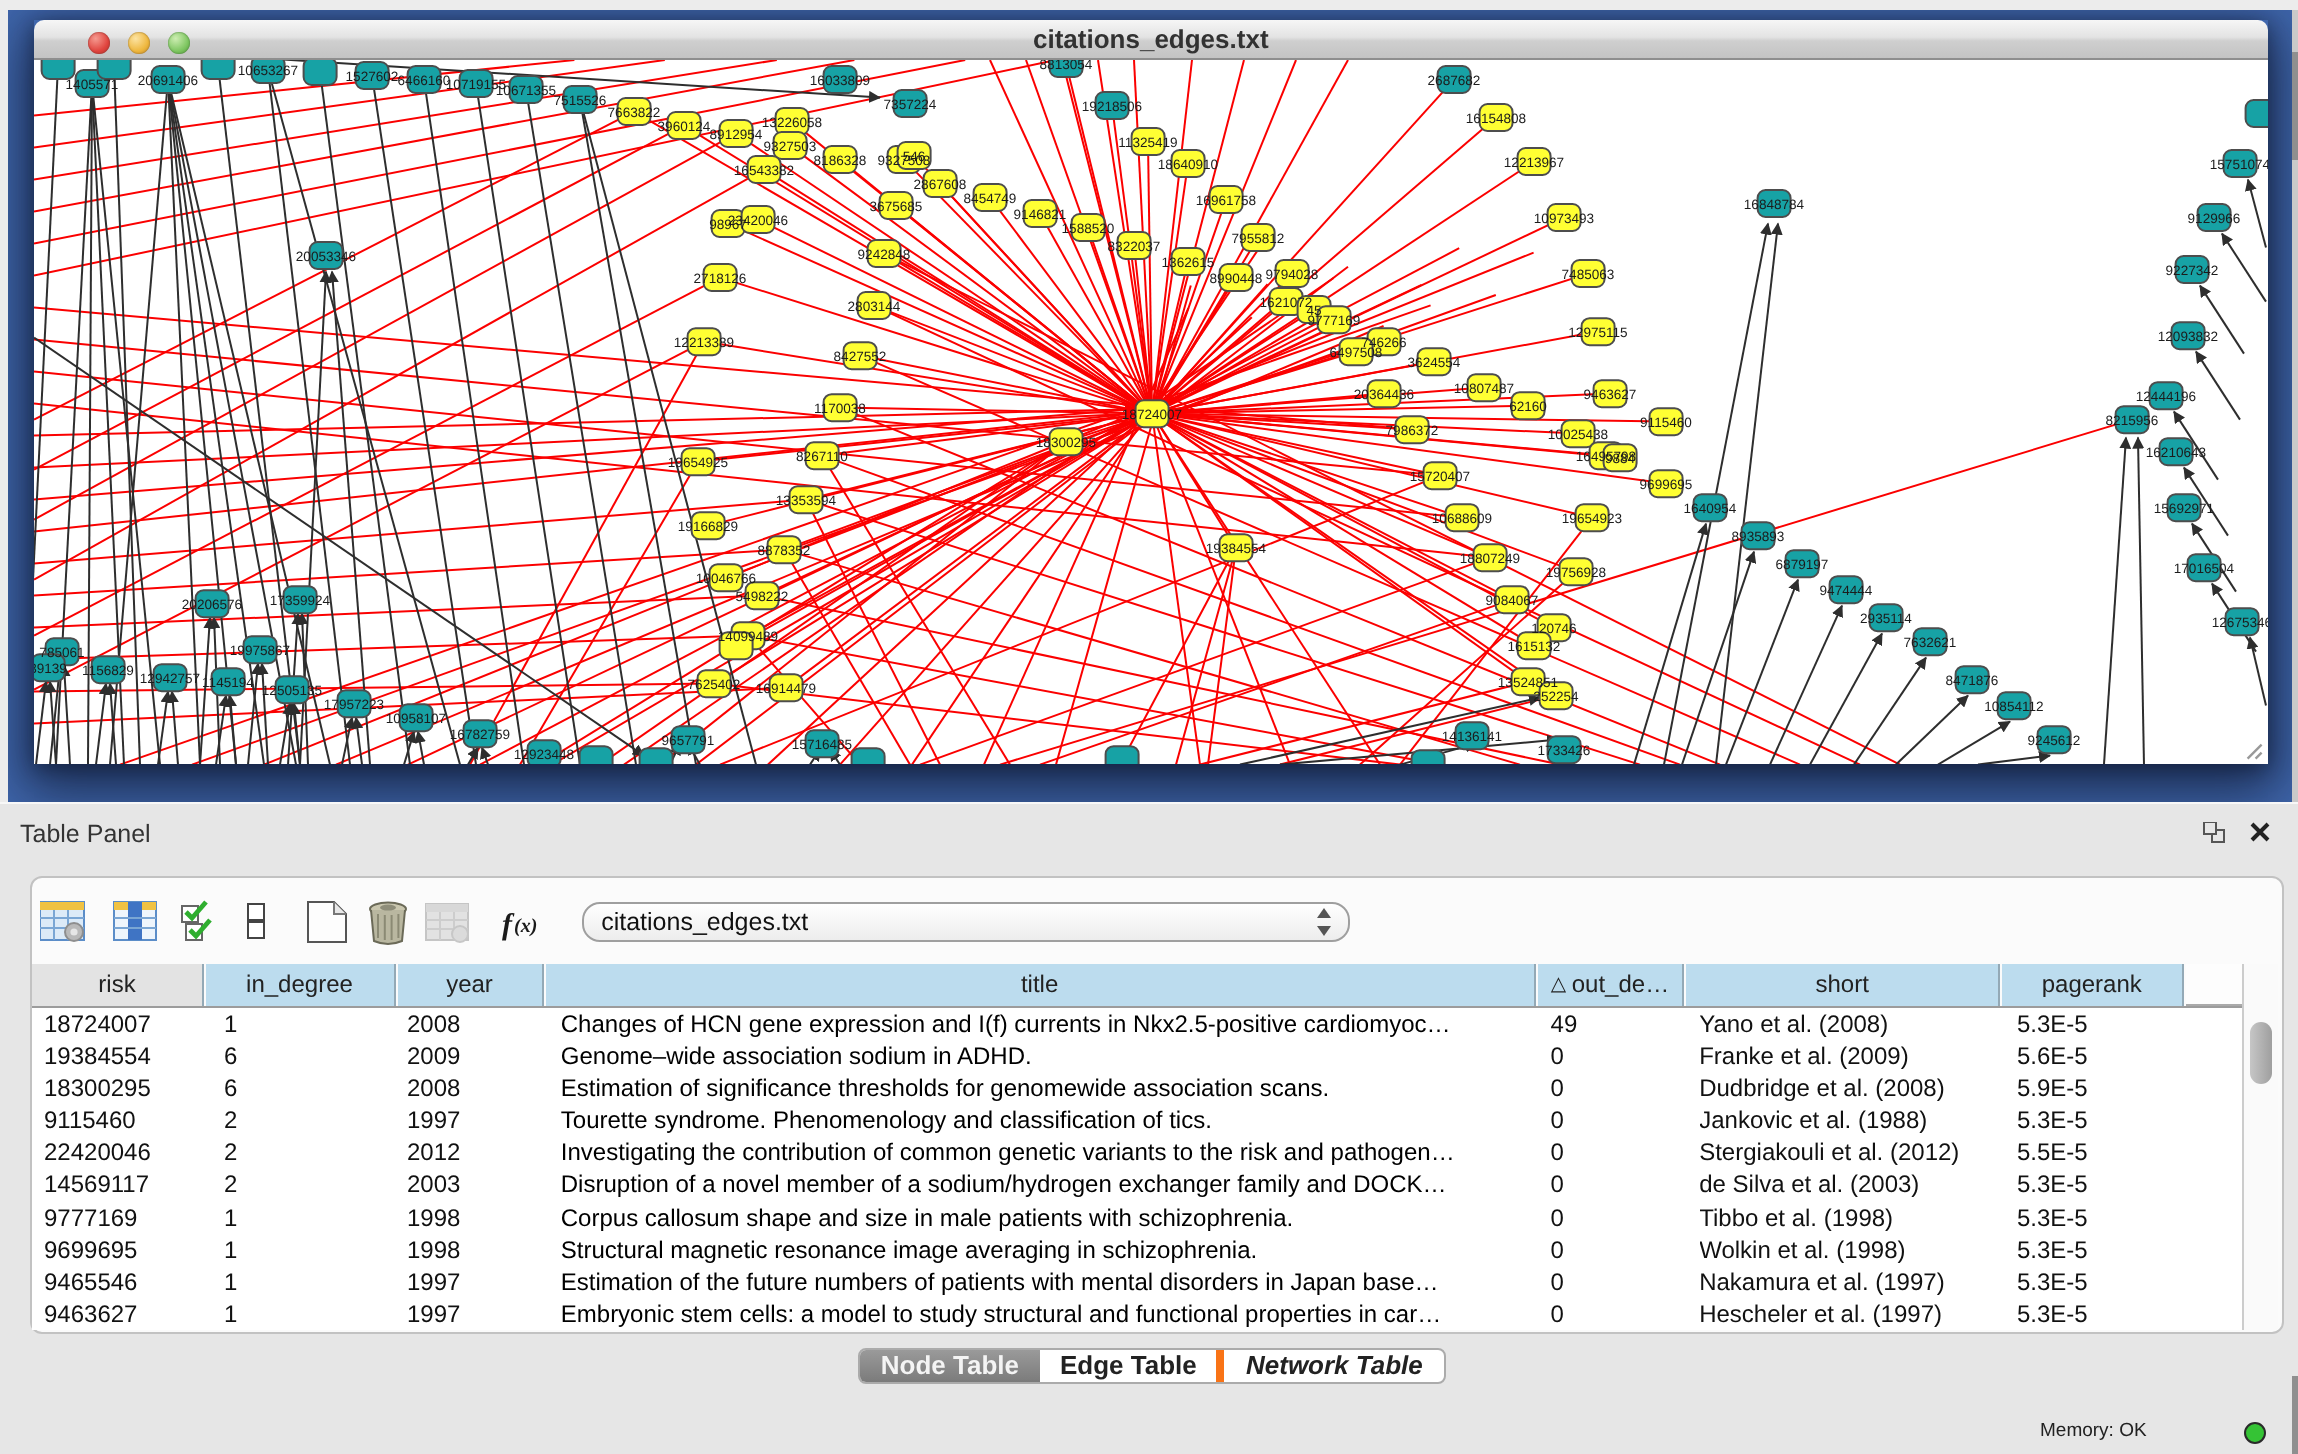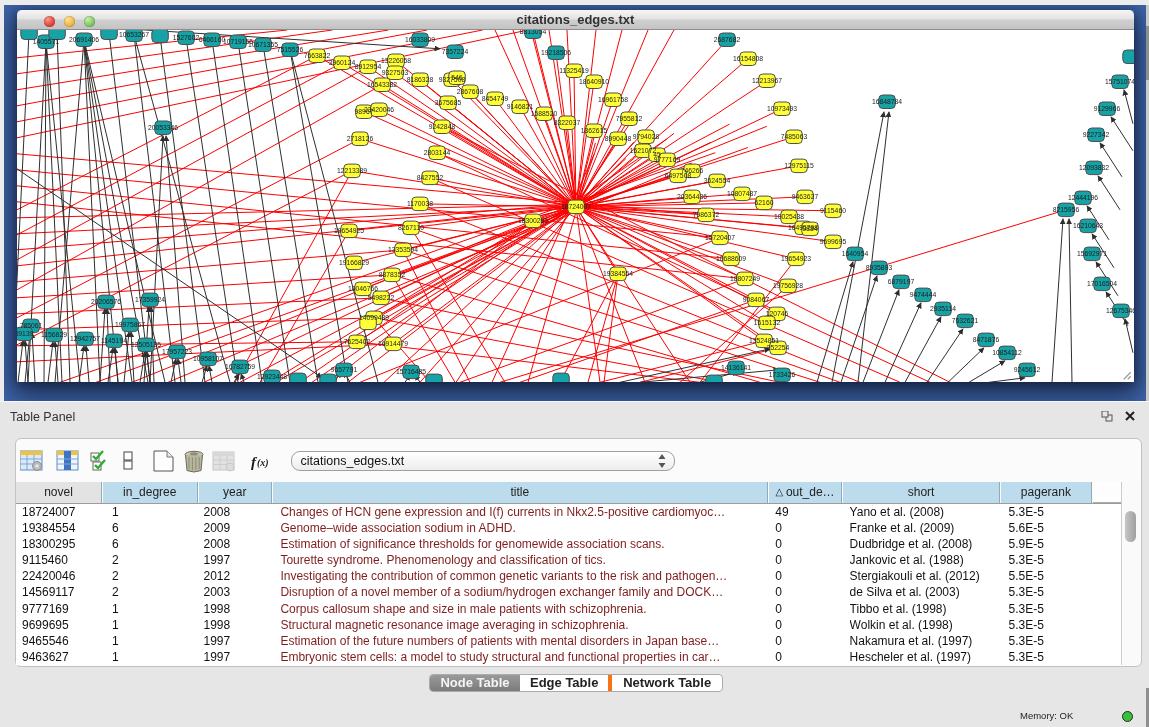--- a/index.html
+++ b/index.html
@@ -598,21 +598,21 @@
 </svg>
 
 <div class="abs" style="left:290.6px;top:451.2px;width:384.4px;height:19.5px;border:1px solid #9f9f9f;border-radius:9px;background:linear-gradient(180deg,#ffffff,#ededed);">
   <div style="position:absolute;left:9px;top:0;line-height:19px;font-size:12.5px;color:#111;">citations_edges.txt</div>
   <svg style="position:absolute;right:7px;top:2px" width="10" height="15">
       <path d="M5 0 L8.5 5 L1.5 5 Z" fill="#555"></path>
       <path d="M5 14 L8.5 9 L1.5 9 Z" fill="#555"></path>
     </svg>
 </div>
 
-<div style="position:absolute;left:16px;top:482px;width:86px;height:21px;background:#e3e3e3;border-right:1px solid #93a9b6;text-align:center;line-height:21px;font-size:12px;color:#222">novel</div>
+<div style="position:absolute;left:16px;top:482px;width:86px;height:21px;background:#e3e3e3;border-right:1px solid #93a9b6;text-align:center;line-height:21px;font-size:12px;color:#222">risk</div>
 <div style="position:absolute;left:103px;top:482px;width:94.5px;height:21px;background:#bcdcee;border-right:1px solid #93a9b6;text-align:center;line-height:21px;font-size:12px;color:#222">in_degree</div>
 <div style="position:absolute;left:198.5px;top:482px;width:73.5px;height:21px;background:#bcdcee;border-right:1px solid #93a9b6;text-align:center;line-height:21px;font-size:12px;color:#222">year</div>
 <div style="position:absolute;left:273px;top:482px;width:494.6px;height:21px;background:#bcdcee;border-right:1px solid #93a9b6;text-align:center;line-height:21px;font-size:12px;color:#222">title</div>
 <div style="position:absolute;left:768.6px;top:482px;width:73.79999999999995px;height:21px;background:#bcdcee;border-right:1px solid #93a9b6;text-align:center;line-height:21px;font-size:12px;color:#222"><span style="font-size:10px;position:relative;top:-1px">△ </span>out_de…</div>
 <div style="position:absolute;left:843.4px;top:482px;width:156.39999999999998px;height:21px;background:#bcdcee;border-right:1px solid #93a9b6;text-align:center;line-height:21px;font-size:12px;color:#222">short</div>
 <div style="position:absolute;left:1000.8px;top:482px;width:91.20000000000005px;height:21px;background:#bcdcee;border-right:1px solid #93a9b6;text-align:center;line-height:21px;font-size:12px;color:#222">pagerank</div>
 <div class="abs" style="left:1093px;top:482px;width:28px;height:21px;background:#fdfdfd;border-bottom:1px solid #aaa;"></div>
 <div class="abs" style="left:16px;top:502.5px;width:1105px;height:1px;background:#9c9c9c;"></div>
 
 <div class="abs" style="left:16px;top:504px;width:1105px;height:161px;background:#fff;"></div>
@@ -645,21 +645,21 @@
 <div style="height:16.1px;line-height:16.1px;white-space:nowrap;overflow:hidden">2009</div>
 <div style="height:16.1px;line-height:16.1px;white-space:nowrap;overflow:hidden">2008</div>
 <div style="height:16.1px;line-height:16.1px;white-space:nowrap;overflow:hidden">1997</div>
 <div style="height:16.1px;line-height:16.1px;white-space:nowrap;overflow:hidden">2012</div>
 <div style="height:16.1px;line-height:16.1px;white-space:nowrap;overflow:hidden">2003</div>
 <div style="height:16.1px;line-height:16.1px;white-space:nowrap;overflow:hidden">1998</div>
 <div style="height:16.1px;line-height:16.1px;white-space:nowrap;overflow:hidden">1998</div>
 <div style="height:16.1px;line-height:16.1px;white-space:nowrap;overflow:hidden">1997</div>
 <div style="height:16.1px;line-height:16.1px;white-space:nowrap;overflow:hidden">1997</div>
   </div>
-<div style="position:absolute;left:280.4px;top:504px;width:489.6px;font-size:12px;color:#7f1d1d">
+<div style="position:absolute;left:280.4px;top:504px;width:489.6px;font-size:12px;color:#000000">
     <div style="height:16.1px;line-height:16.1px;white-space:nowrap;overflow:hidden">Changes of HCN gene expression and I(f) currents in Nkx2.5-positive cardiomyoc…</div>
 <div style="height:16.1px;line-height:16.1px;white-space:nowrap;overflow:hidden">Genome–wide association sodium in ADHD.</div>
 <div style="height:16.1px;line-height:16.1px;white-space:nowrap;overflow:hidden">Estimation of significance thresholds for genomewide association scans.</div>
 <div style="height:16.1px;line-height:16.1px;white-space:nowrap;overflow:hidden">Tourette syndrome. Phenomenology and classification of tics.</div>
 <div style="height:16.1px;line-height:16.1px;white-space:nowrap;overflow:hidden">Investigating the contribution of common genetic variants to the risk and pathogen…</div>
 <div style="height:16.1px;line-height:16.1px;white-space:nowrap;overflow:hidden">Disruption of a novel member of a sodium/hydrogen exchanger family and DOCK…</div>
 <div style="height:16.1px;line-height:16.1px;white-space:nowrap;overflow:hidden">Corpus callosum shape and size in male patients with schizophrenia.</div>
 <div style="height:16.1px;line-height:16.1px;white-space:nowrap;overflow:hidden">Structural magnetic resonance image averaging in schizophrenia.</div>
 <div style="height:16.1px;line-height:16.1px;white-space:nowrap;overflow:hidden">Estimation of the future numbers of patients with mental disorders in Japan base…</div>
 <div style="height:16.1px;line-height:16.1px;white-space:nowrap;overflow:hidden">Embryonic stem cells: a model to study structural and functional properties in car…</div>
@@ -700,18 +700,18 @@
 <div style="height:16.1px;line-height:16.1px;white-space:nowrap;overflow:hidden">5.3E-5</div>
 <div style="height:16.1px;line-height:16.1px;white-space:nowrap;overflow:hidden">5.3E-5</div>
   </div>
 
 <div class="abs" style="left:1121px;top:482px;width:18px;height:183px;background:#fafafa;border-left:1px solid #ccc;"></div>
 <div class="abs" style="left:1124.5px;top:511px;width:11px;height:31px;background:linear-gradient(90deg,#c6c6c6,#9f9f9f);border-radius:6px;"></div>
 
 <div class="abs" style="left:428.7px;top:674.4px;width:294.2px;height:17.4px;border:1px solid #ababab;border-radius:4px;background:#fff;font-size:13px;font-weight:700;">
   <div class="abs" style="left:0;top:0;width:90.5px;height:15.4px;background:linear-gradient(180deg,#9a9a9a,#7b7b7b);border-radius:3px 0 0 3px;color:#f4f4f4;text-align:center;line-height:15.4px;">Node Table</div>
   <div class="abs" style="left:90.5px;top:0;width:92px;height:15.4px;border-right:4px solid #f97316;color:#222;text-align:center;line-height:15.4px;">Edge Table</div>
-  <div class="abs" style="left:182.5px;top:0;width:110px;height:15.4px;color:#222;text-align:center;line-height:15.4px;">Network Table</div>
+  <div class="abs" style="left:182.5px;top:0;width:110px;height:15.4px;color:#222;text-align:center;line-height:15.4px;font-style:italic;">Network Table</div>
 </div>
 
 <div class="abs" style="left:1020px;top:710px;width:97px;font-size:9.5px;color:#222;">Memory: OK</div>
 <div class="abs" style="left:1121.5px;top:711px;width:11px;height:11px;border-radius:50%;background:#35c335;border:1px solid #2a2a2a;"></div>
 
 <div class="abs" style="left:1145.7px;top:688px;width:3.3px;height:39px;background:#8f8f8f;"></div>
 </body></html>

